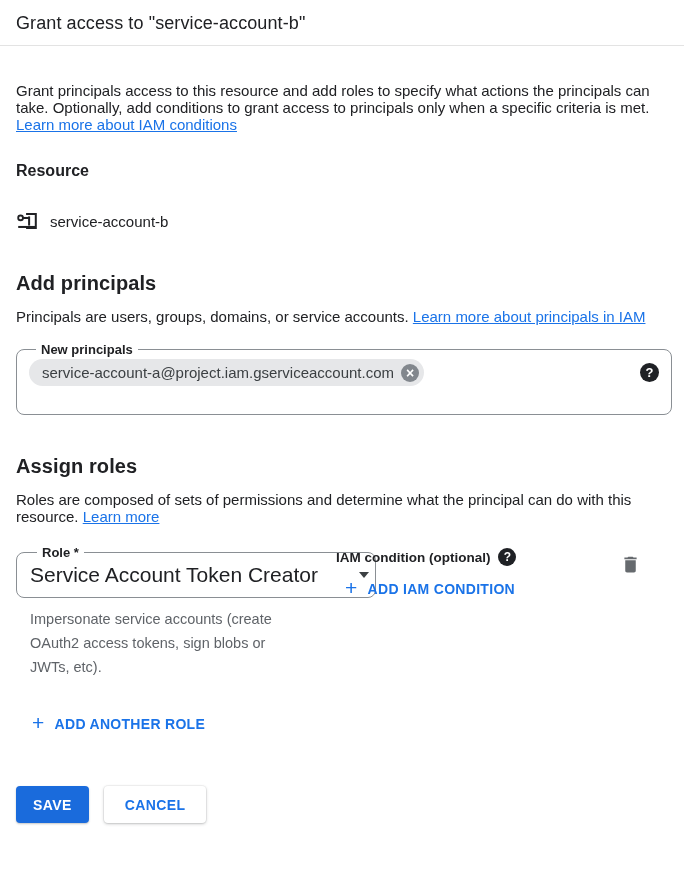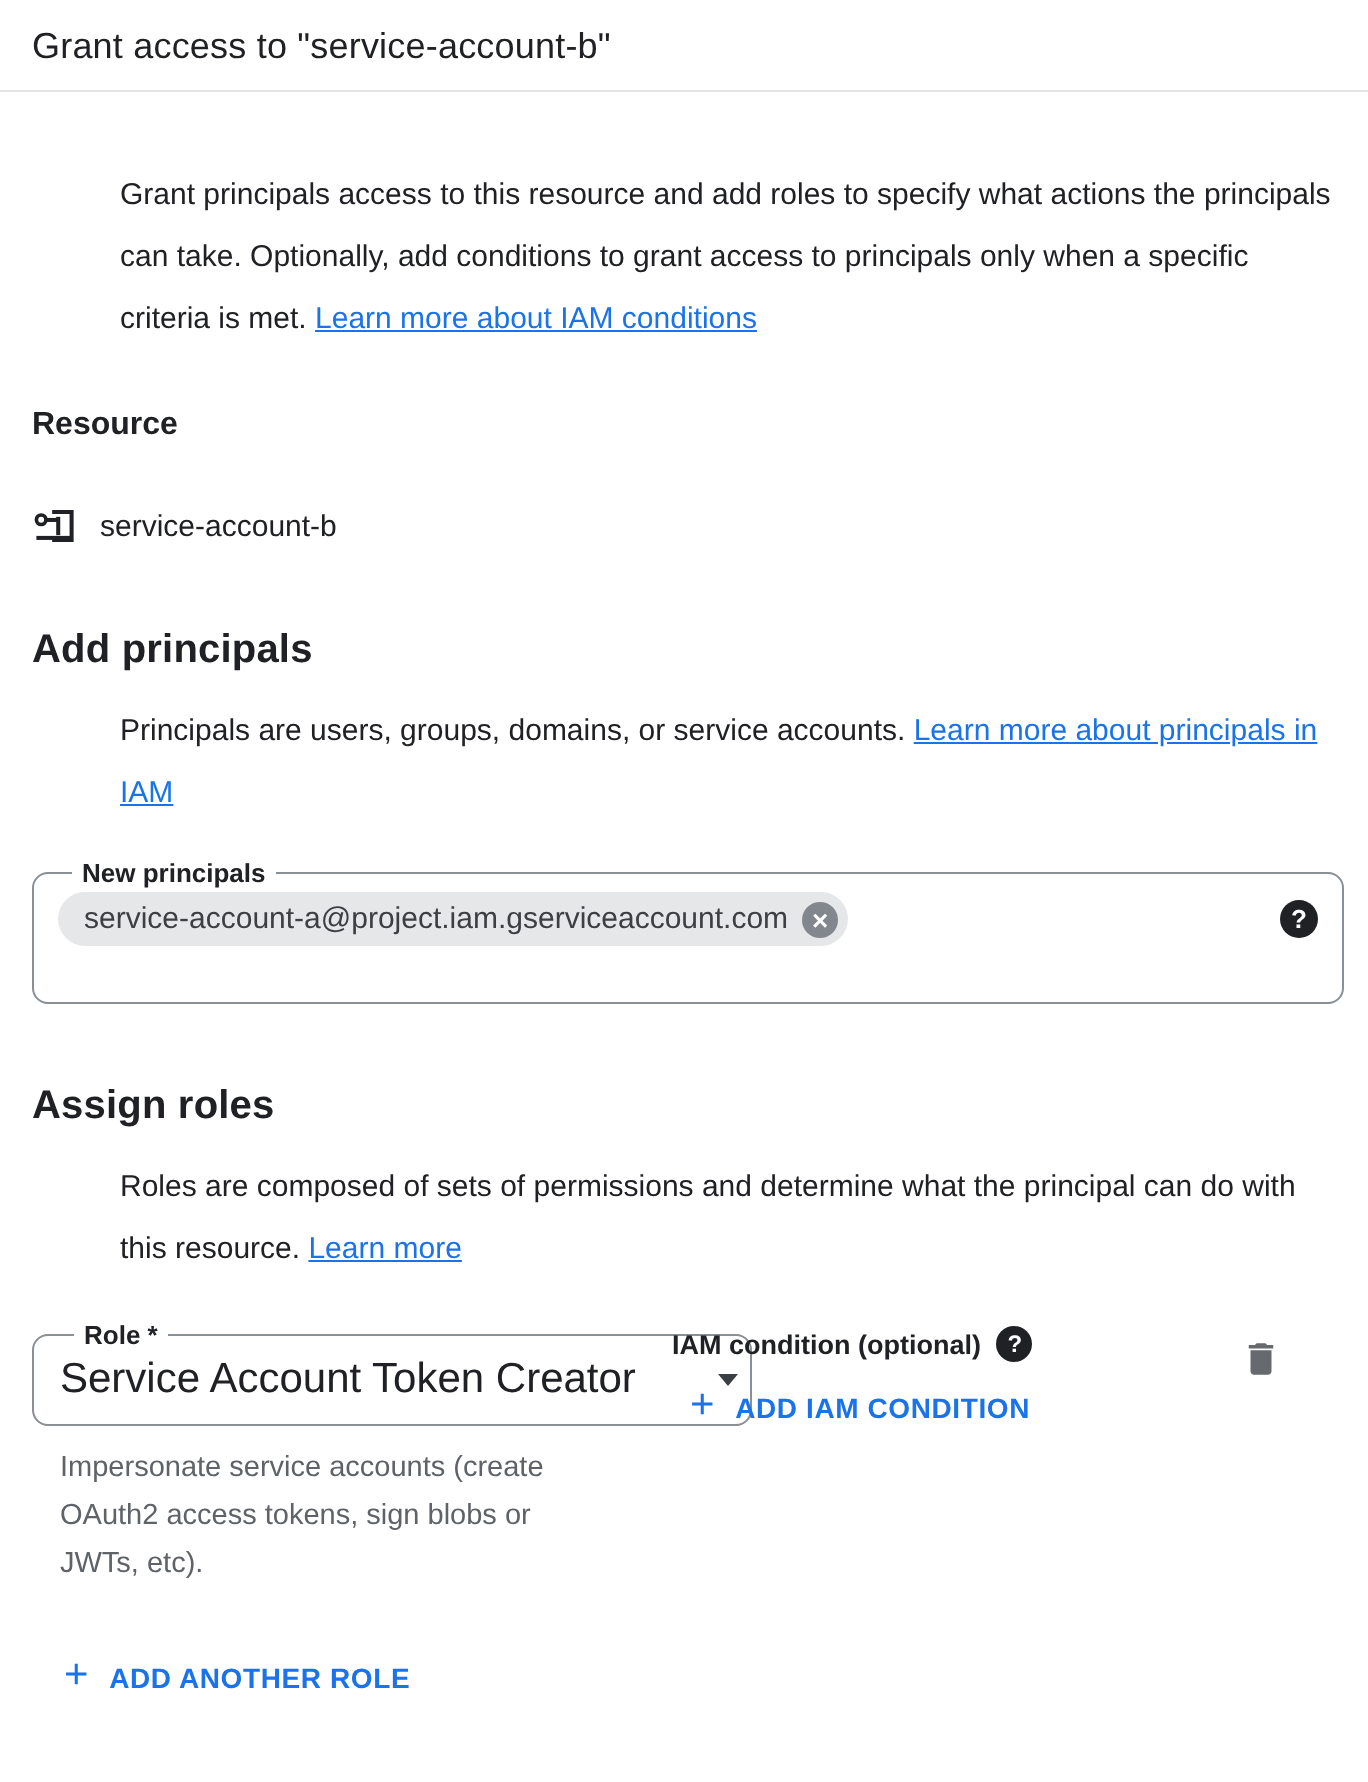--- a/index.html
+++ b/index.html
@@ -6,21 +6,21 @@
   html, body { width: 684px; height: 891px; background: #fff; overflow: hidden; }
   body { font-family: "Liberation Sans", "DejaVu Sans", sans-serif; color: #202124; }
 
   .dialog { width: 684px; height: 891px; background: #fff; }
 
   .dialog-header { height: 46px; padding: 13px 16px 0 16px; border-bottom: 1px solid #e3e3e3; }
   .dialog-title { font-size: 18px; font-weight: 400; color: #202124; letter-spacing: 0.1px; }
 
   .content { padding: 0 16px; }
 
-  p.body-text { font-size: 15px; line-height: 31px; color: #202124; max-width: 652px; margin-left: 44px; }
+  p.body-text { font-size: 15px; line-height: 17px; color: #202124; max-width: 652px; }
   .intro { margin-top: 36px; }
 
   a.link { color: #1a73e8; text-decoration: underline; cursor: pointer; }
 
   h2.section-sub { margin-top: 29px; font-size: 16px; font-weight: 700; color: #202124; }
 
   .resource-row { margin-top: 30px; display: flex; align-items: center; gap: 12px; }
   .resource-row .res-name { font-size: 15px; color: #202124; }
 
   h1.section-heading { margin-top: 40px; font-size: 20px; font-weight: 700; color: #202124; letter-spacing: 0.1px; }
@@ -165,15 +165,19 @@
         </span>
       </button>
 
     </div>
 
     <button class="text-btn add-role-btn">
       <span class="plus">+</span>
       <span>ADD ANOTHER ROLE</span>
     </button>
 
+    <div class="footer">
+      <button class="btn btn-save">SAVE</button>
+      <button class="btn btn-cancel">CANCEL</button>
+    </div>
 
   </div>
 </div>
 
 </body></html>

